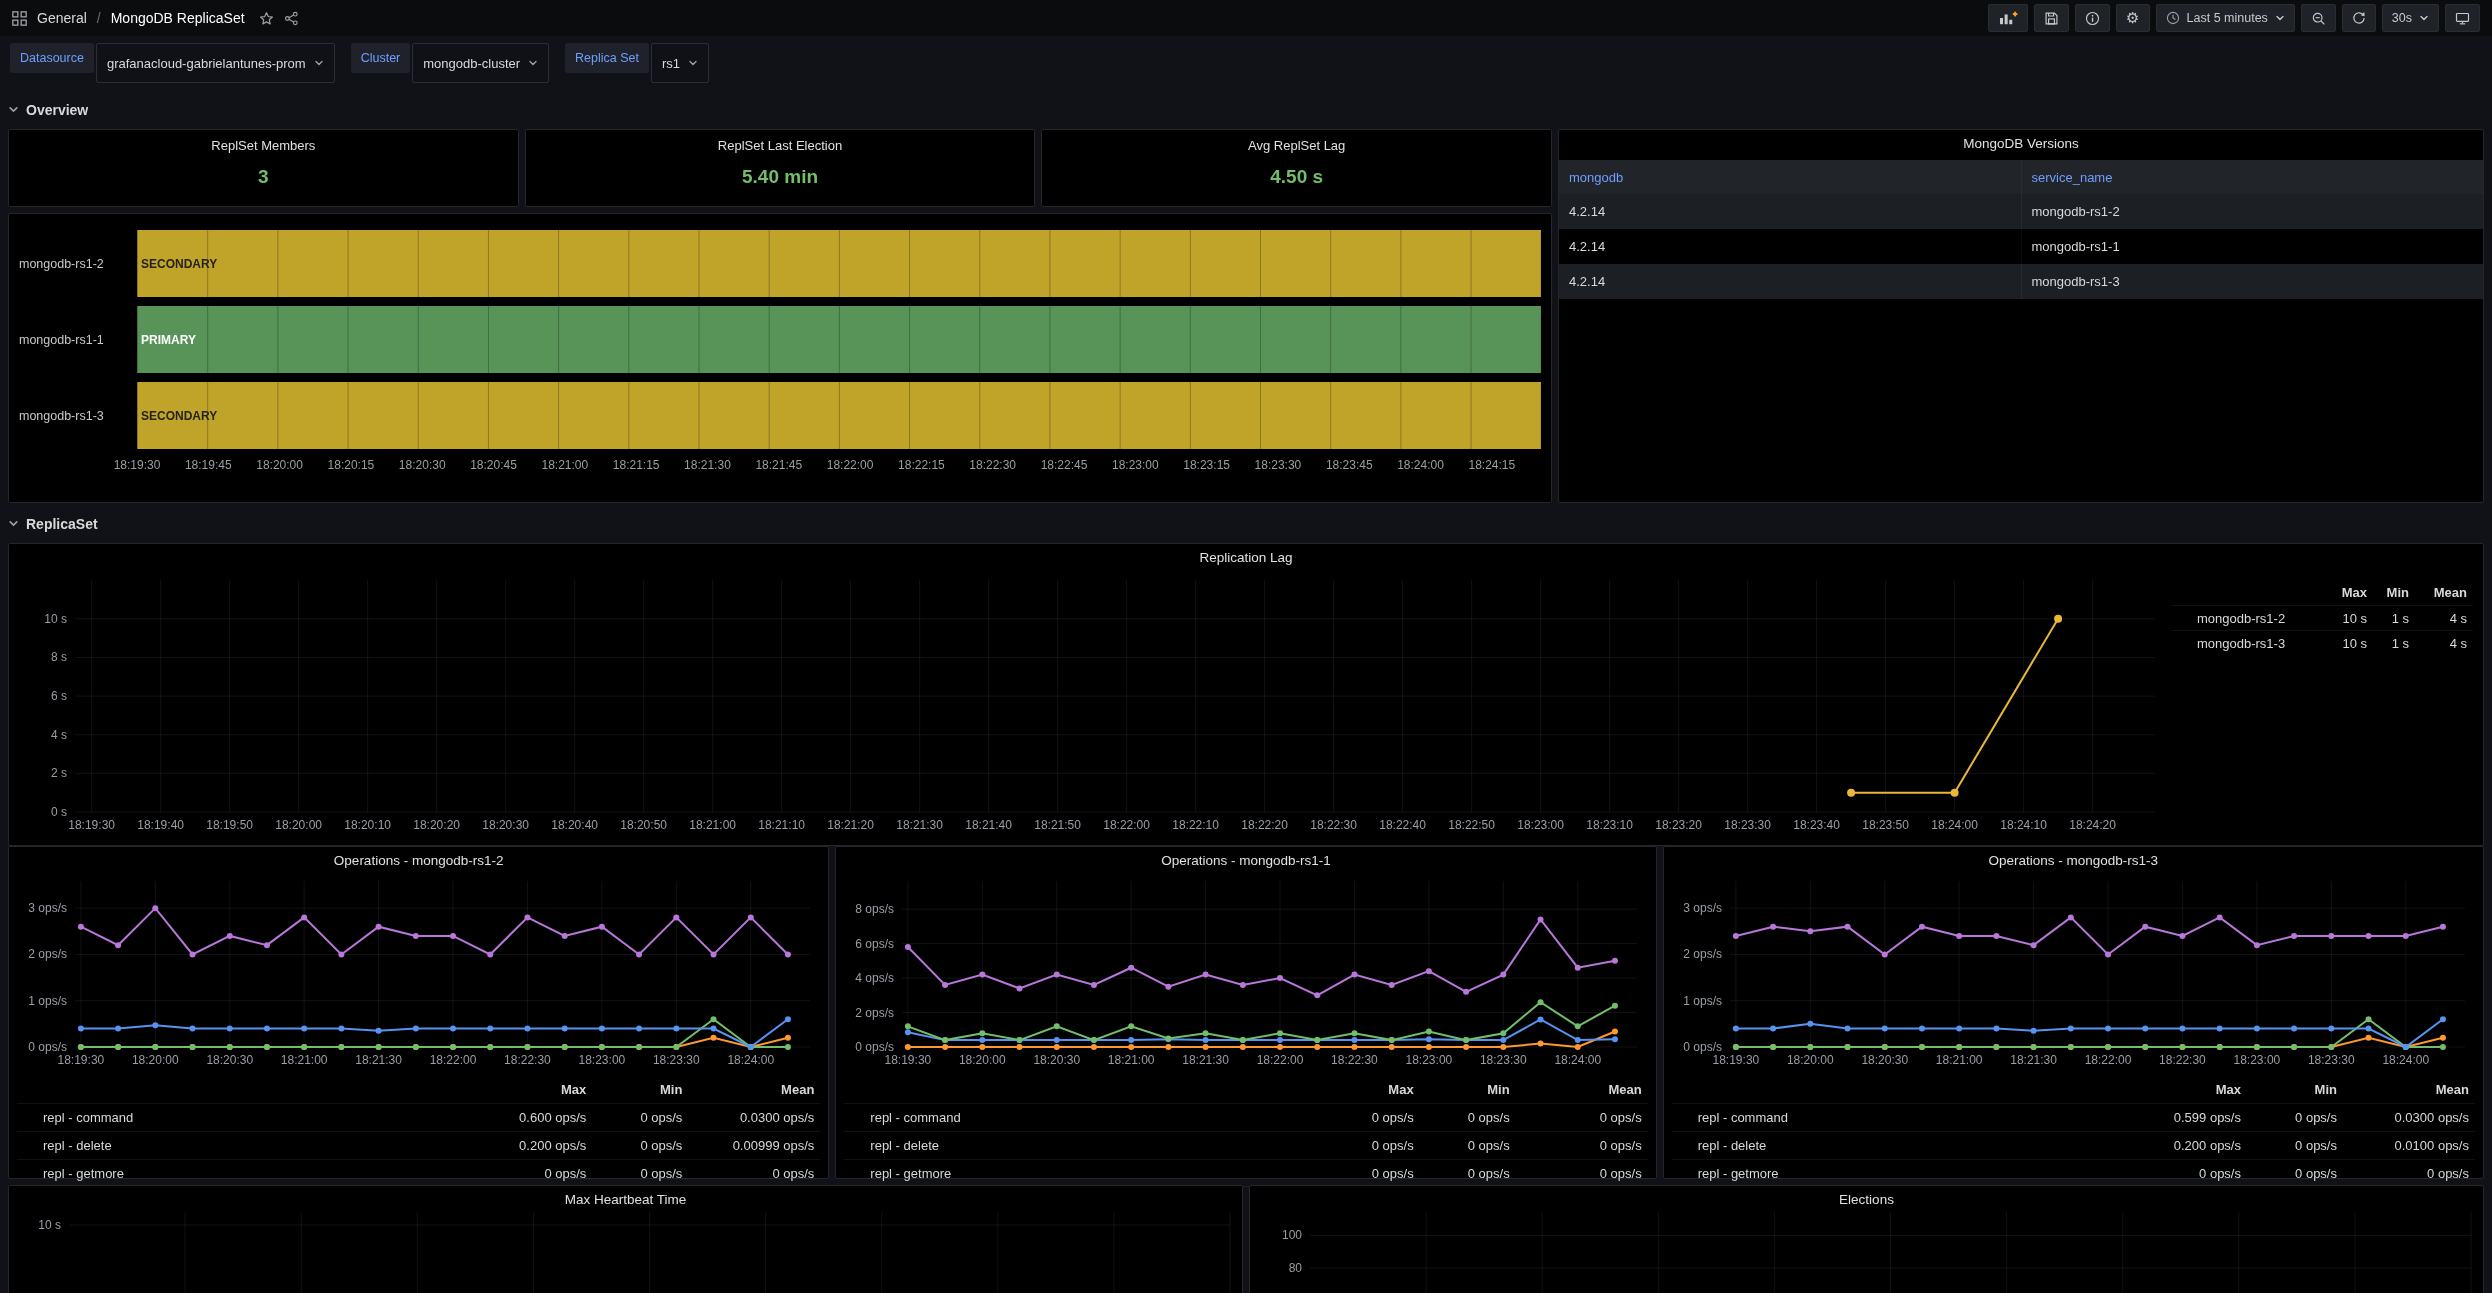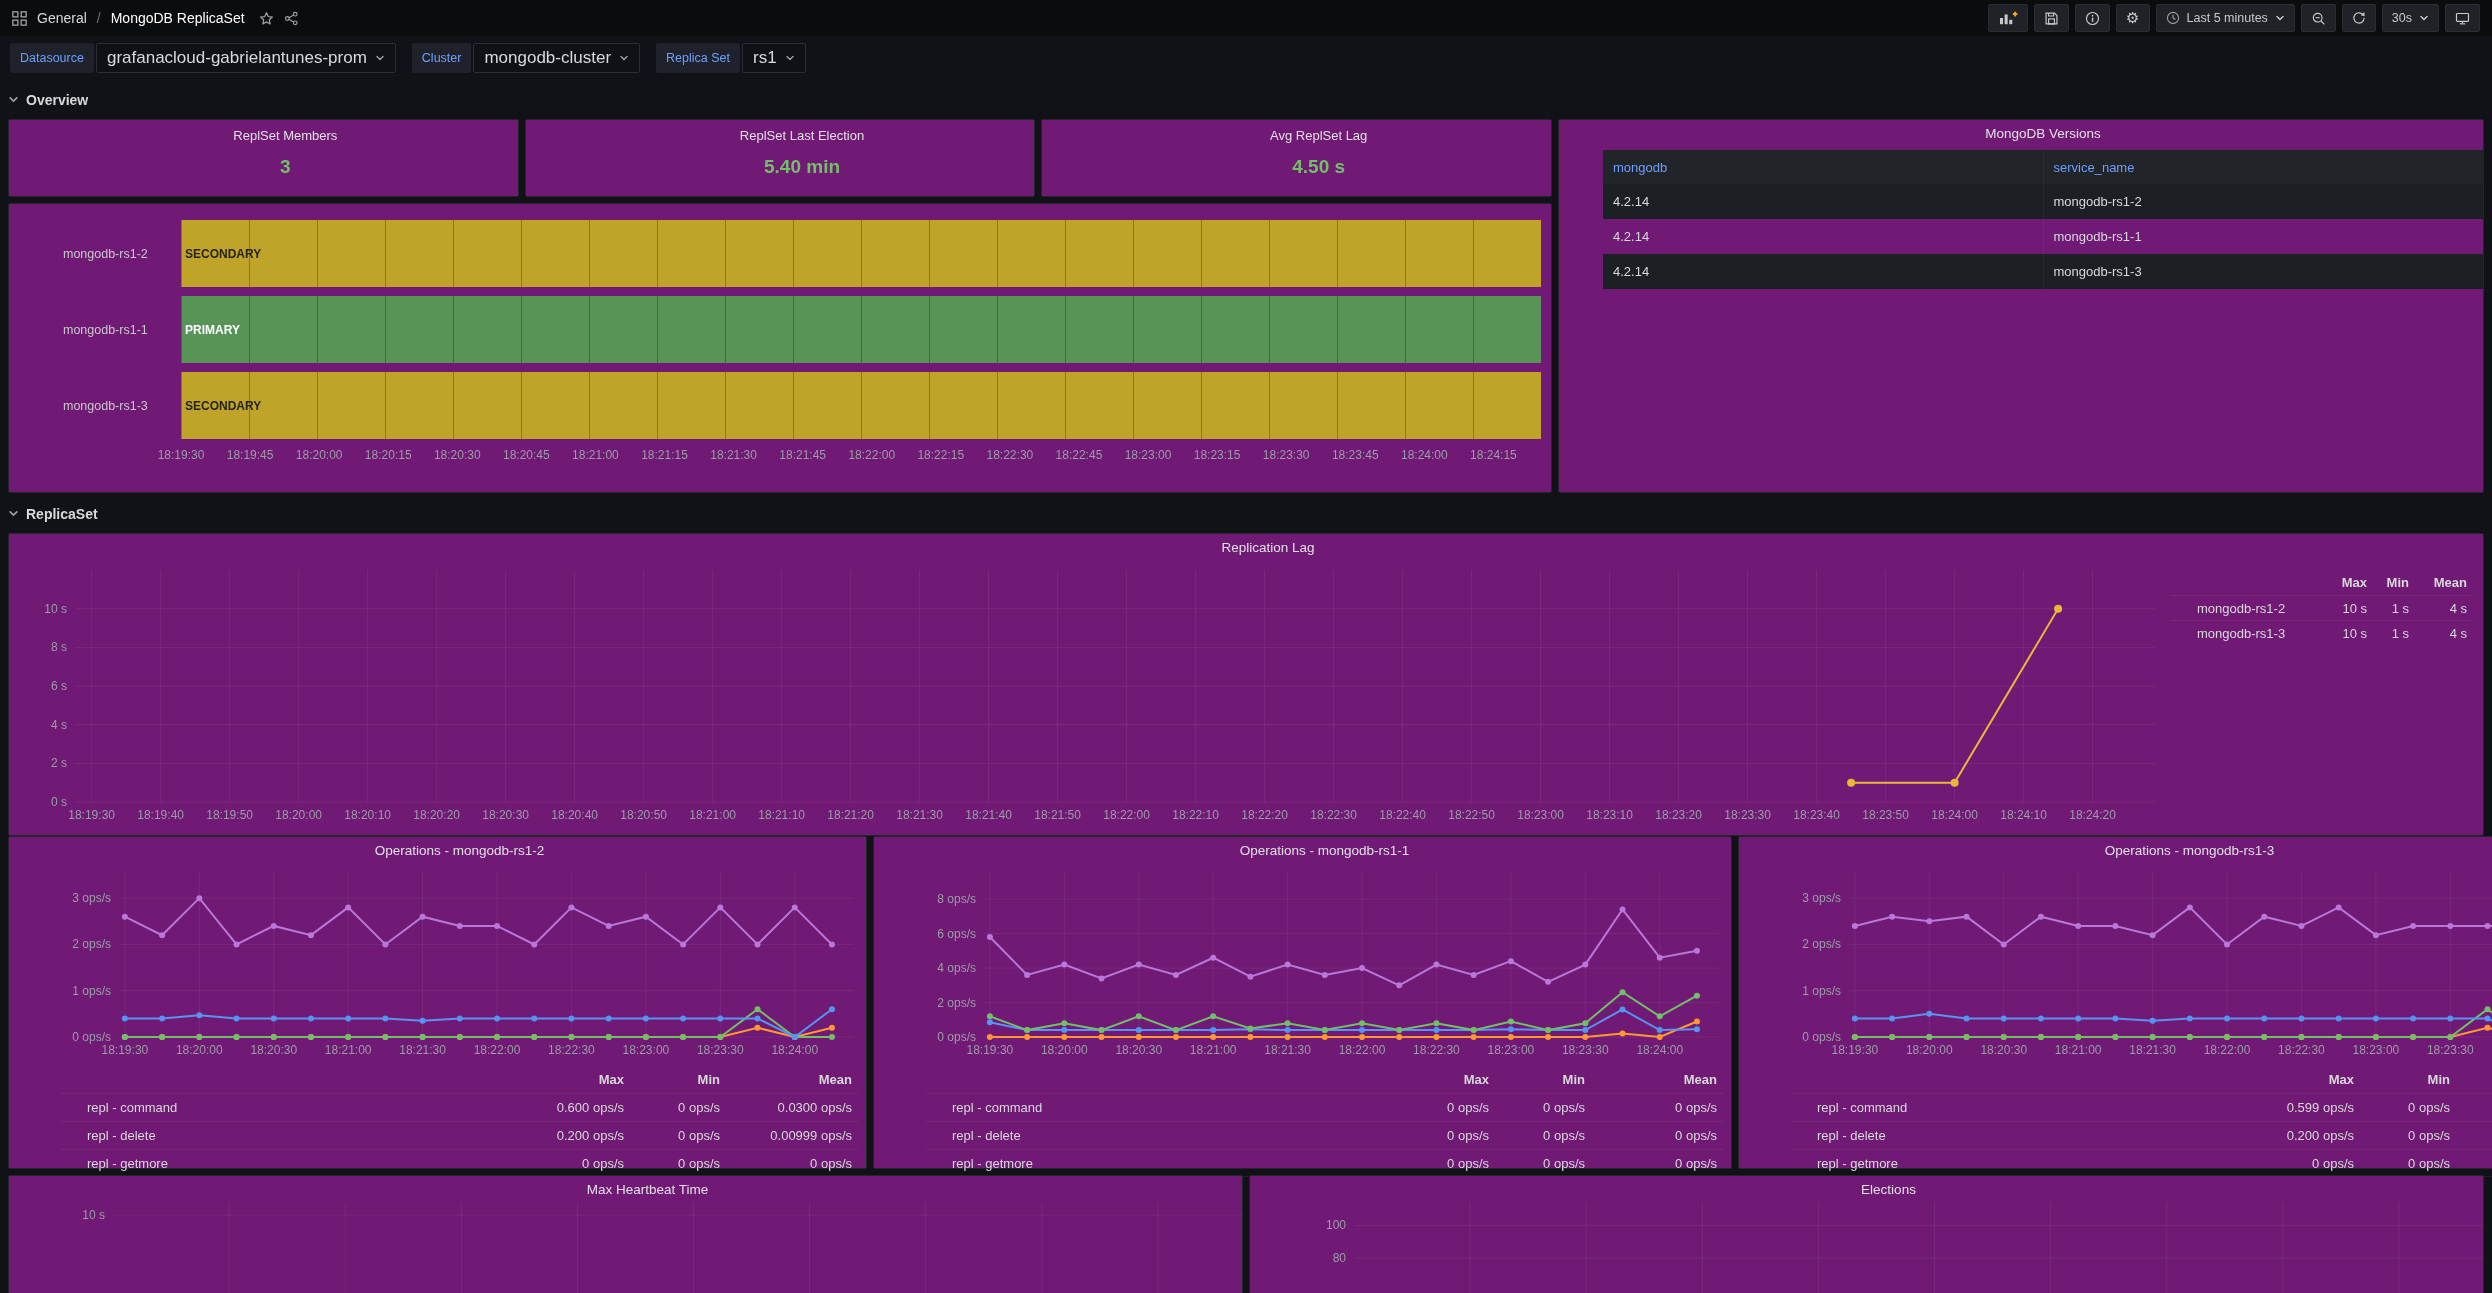--- a/index.html
+++ b/index.html
@@ -17,30 +17,30 @@
   .btn { height:28px; background:#1f2227; border:1px solid #2a2d33; border-radius:2px;
     display:inline-flex; align-items:center; gap:7px; padding:0 9px; color:#c7c9cc;
     font-size:12.5px; cursor:pointer; }
   .btn .caret svg { display:block; }
   .gear-glyph { font-family:"DejaVu Sans", sans-serif; font-size:15px; line-height:1; }
 
   .variables { display:flex; align-items:center; gap:16px; padding:7px 10px 6px 10px; }
   .var-group { display:flex; align-items:stretch; gap:2px; }
   .var-label { background:#1f222a; color:#6e9fff; font-size:12.5px; font-weight:500;
     display:flex; align-items:center; padding:0 10px; height:30px; border-radius:2px; }
-  .var-value { background:#0f1117; border:1px solid #2b2e36; color:#d8d9da; font-size:17px;
-    display:flex; align-items:center; gap:8px; padding:0 10px; height:30px; border-radius:2px; cursor:pointer; }
+  .var-value { background:#0f1117; border:1px solid #2b2e36; color:#d8d9da; font-size:13px;
+    display:flex; align-items:center; gap:8px; padding:0 10px; height:40px; border-radius:2px; cursor:pointer; }
   .var-value .caret { color:#9da0a6; }
 
   .content { padding:0 8px; }
   .section-header { display:flex; align-items:center; gap:7px; height:26px; margin:8px 0 6px 0;
     font-size:14px; font-weight:700; color:#d8d9da; cursor:pointer; }
   .section-header .chev { color:#9da0a6; }
 
-  .panel { background:#701a75; border:1px solid #23262b; border-radius:2px; position:relative;padding-left:44px; }
+  .panel { background:#000000; border:1px solid #23262b; border-radius:2px; position:relative; }
   .panel-title { height:26px; display:flex; align-items:center; justify-content:center;
     font-size:13.5px; font-weight:500; color:#e0e0e3; cursor:pointer; }
 
   .overview-grid { display:flex; gap:6px; }
   .ov-left { width:1544px; display:flex; flex-direction:column; gap:6px; }
   .stats-row { display:flex; gap:6px; height:78px; }
   .stat-panel { flex:1; display:flex; flex-direction:column; align-items:center; }
   .stat-title { margin-top:8px; font-size:13px; font-weight:500; color:#e0e0e3; }
   .stat-value { margin-top:13px; font-size:19px; font-weight:700; color:#73bf69; }
 

